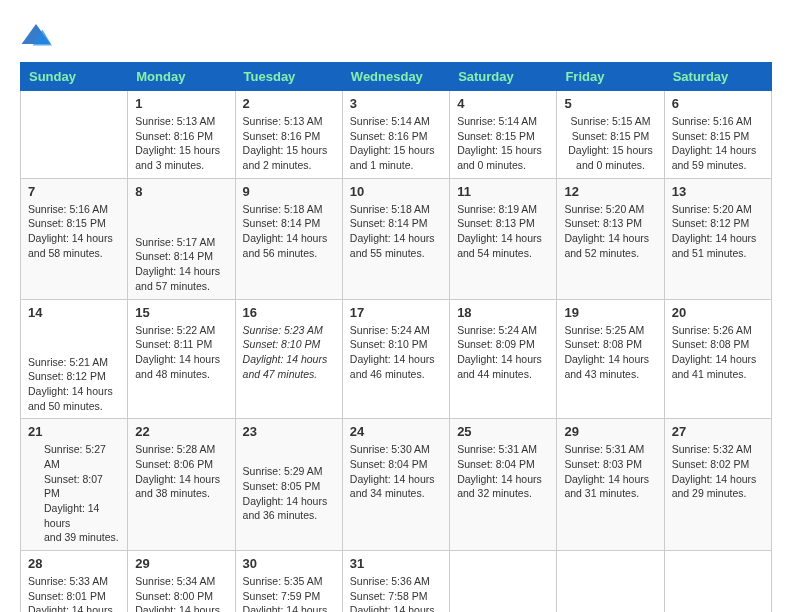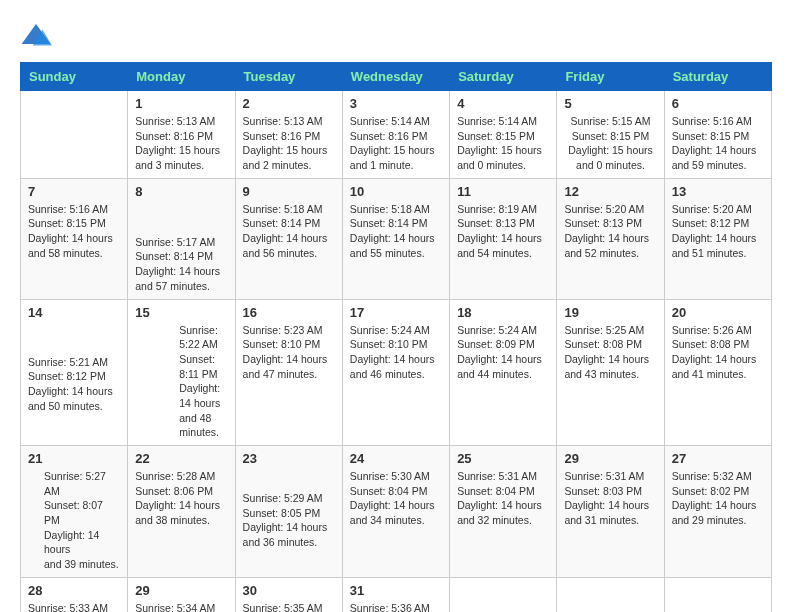--- a/index.html
+++ b/index.html
@@ -230,28 +230,28 @@
       <tr>
         <td>
           <span class="day-number">14</span>
           <div class="cell-info" style="white-space: pre-line; margin-top: 35px;">Sunrise: 5:21 AM
 Sunset: 8:12 PM
 Daylight: 14 hours
 and 50 minutes.</div>
         </td>
         <td>
           <span class="day-number">15</span>
-          <div class="cell-info" style="white-space: pre-line; margin-left: 44px;">Sunrise: 5:22 AM
+          <div class="cell-info" style="white-space: pre-line;">Sunrise: 5:22 AM
 Sunset: 8:11 PM
 Daylight: 14 hours
 and 48 minutes.</div>
         </td>
         <td>
           <span class="day-number">16</span>
-          <div class="cell-info" style="white-space: pre-line;">Sunrise: 5:23 AM
+          <div class="cell-info" style="white-space: pre-line; font-style: italic;">Sunrise: 5:23 AM
 Sunset: 8:10 PM
 Daylight: 14 hours
 and 47 minutes.</div>
         </td>
         <td>
           <span class="day-number">17</span>
           <div class="cell-info" style="white-space: pre-line;">Sunrise: 5:24 AM
 Sunset: 8:10 PM
 Daylight: 14 hours
 and 46 minutes.</div>

